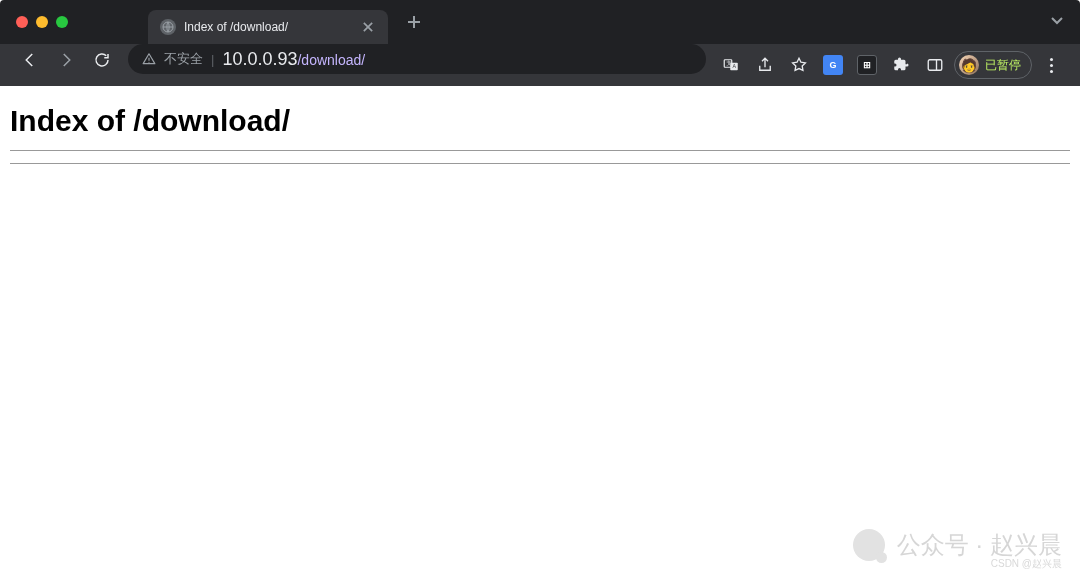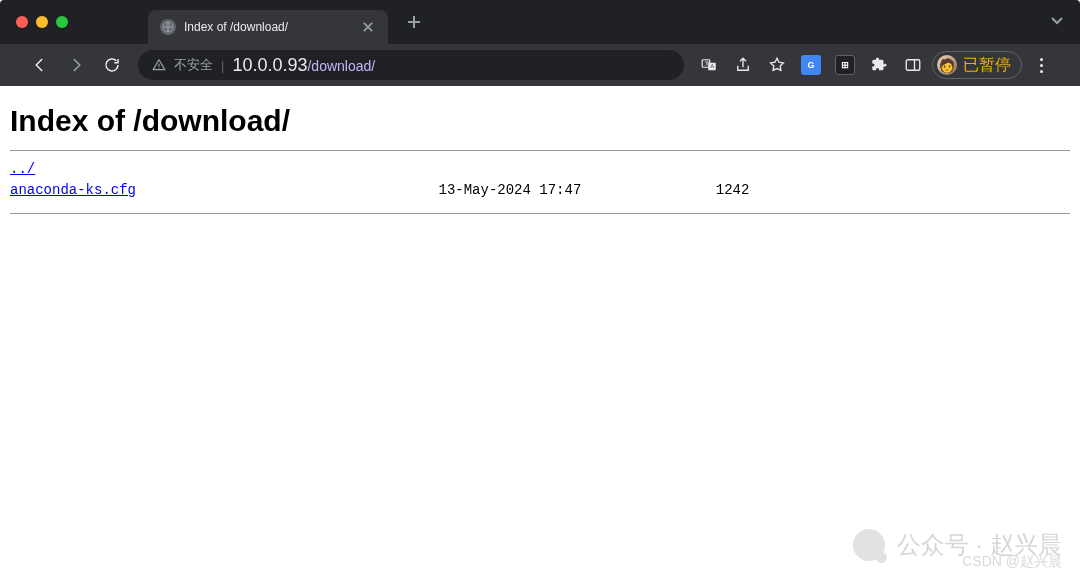--- a/index.html
+++ b/index.html
@@ -20,55 +20,55 @@
     .favicon svg { width: 12px; height: 12px; fill: #9aa0a6; }
     .tab-title { color: #e8eaed; font-size: 12px; flex: 1; white-space: nowrap; overflow: hidden; text-overflow: ellipsis; }
     .tab-close { width: 16px; height: 16px; display: flex; align-items: center; justify-content: center; color: #9aa0a6; cursor: pointer; }
     .tab-close svg { width: 10px; height: 10px; stroke: currentColor; stroke-width: 2; }
     .new-tab { width: 28px; height: 28px; display: flex; align-items: center; justify-content: center; color: #9aa0a6; margin-left: 12px; cursor: pointer; }
     .new-tab svg { width: 14px; height: 14px; stroke: currentColor; stroke-width: 2; }
     .caret-down { position: absolute; right: 16px; color: #9aa0a6; cursor: pointer; }
     .caret-down svg { width: 14px; height: 14px; stroke: currentColor; stroke-width: 2; fill: none; }
 
     
-    .toolbar { height: 42px; background: #35363a; display: flex; align-items: center; padding: 0 24px; gap: 4px; }
+    .toolbar { height: 42px; background: #35363a; display: flex; padding: 0 14px; gap: 4px; }
     .nav-btn { width: 32px; height: 32px; display: flex; align-items: center; justify-content: center; color: #9aa0a6; cursor: pointer; border-radius: 50%; }
     .nav-btn.active { color: #e8eaed; }
     .nav-btn svg { width: 18px; height: 18px; stroke: currentColor; stroke-width: 2; fill: none; }
     .addr { flex: 1; height: 30px; background: #202124; border-radius: 15px; display: flex; align-items: center; padding: 0 14px; gap: 8px; margin: 0 6px; }
     .warn { color: #9aa0a6; display: flex; align-items: center; }
     .warn svg { width: 14px; height: 14px; }
     .insecure { color: #9aa0a6; font-size: 13px; }
     .divider { color: #5f6368; font-size: 13px; }
     .url-host { color: #e8eaed; font-size: 18px; }
     .url-path { color: #c4b5fd; font-size: 14px; }
     .toolbar-right { display: flex; align-items: center; gap: 4px; }
     .icon-btn { width: 30px; height: 30px; display: flex; align-items: center; justify-content: center; color: #e8eaed; cursor: pointer; border-radius: 4px; }
     .icon-btn svg { width: 18px; height: 18px; }
     .ext-badge { width: 20px; height: 20px; border-radius: 3px; display: flex; align-items: center; justify-content: center; font-size: 9px; color: #fff; font-weight: 700; }
     .ext-translate { background: #4285f4; }
     .ext-square { background: #202124; border: 1px solid #5f6368; }
     .profile-chip { height: 28px; border-radius: 14px; border: 1px solid #5f6368; display: flex; align-items: center; padding: 0 10px 0 4px; gap: 6px; cursor: pointer; }
     .avatar { width: 20px; height: 20px; border-radius: 50%; background: linear-gradient(135deg,#f9d8b8,#8b6f5a); display: flex; align-items: center; justify-content: center; font-size: 13px; }
-    .profile-label { color: #eab308; font-size: 16px; }
+    .profile-label { color: #bef264; font-size: 12px; }
     .menu-dots { display: flex; flex-direction: column; gap: 3px; }
     .menu-dots span { width: 3px; height: 3px; border-radius: 50%; background: #e8eaed; }
 
     
     .page { flex: 1; background: #fff; padding: 10px; overflow: auto; }
     .page h1 { font-family: -apple-system, "Helvetica Neue", Arial, sans-serif; font-size: 30px; font-weight: 700; margin: 8px 0; color: #000; }
     .page hr { border: none; border-top: 1px solid #999; margin: 12px 0 8px; }
     .listing { font-family: "Menlo", "Courier New", monospace; font-size: 14px; white-space: pre; color: #000; line-height: 1.5; }
     .listing a { color: #0000ee; text-decoration: underline; }
 
     
     .wm { position: absolute; right: 18px; bottom: 12px; color: #d6d6d6; font-size: 24px; display: flex; align-items: center; gap: 12px; pointer-events: none; }
     .wm-bubble { width: 32px; height: 32px; border-radius: 50%; background: #e2e2e2; position: relative; }
     .wm-bubble::after { content:""; position:absolute; bottom:-2px; right:-2px; width:11px; height:11px; border-radius:50%; background:#e2e2e2; }
-    .wm-sub { position: absolute; right: 18px; bottom: 2px; color: #d9d9d9; font-size: 14px; }
+    .wm-sub { position: absolute; right: 18px; bottom: 2px; color: #d9d9d9; font-size: 10px; }
   </style>
 </head>
 <body>
 
 <div class="window">
 
   <div class="tab-strip">
     <div class="traffic-lights">
       <div class="traffic-light tl-red"></div>
       <div class="traffic-light tl-yellow"></div>
@@ -174,23 +174,20 @@
             <span></span>
             <span></span>
           </div>
       </div>
     </div>
   </div>
 
   <div class="page">
     <h1>Index of /download/</h1>
     <hr>
-    <pre class="listing"><a href="#">../</a>
-<a href="#">anaconda-ks.cfg</a>                                    <span>13-May-2024 17:47</span>                <span>1242</span>
-</pre>
     <hr>
   </div>
 
 </div>
 
 <div class="wm">
   <div class="wm-bubble"></div>
   <span>公众号 · 赵兴晨</span>
 </div>
 <div class="wm-sub">CSDN @赵兴晨</div>

